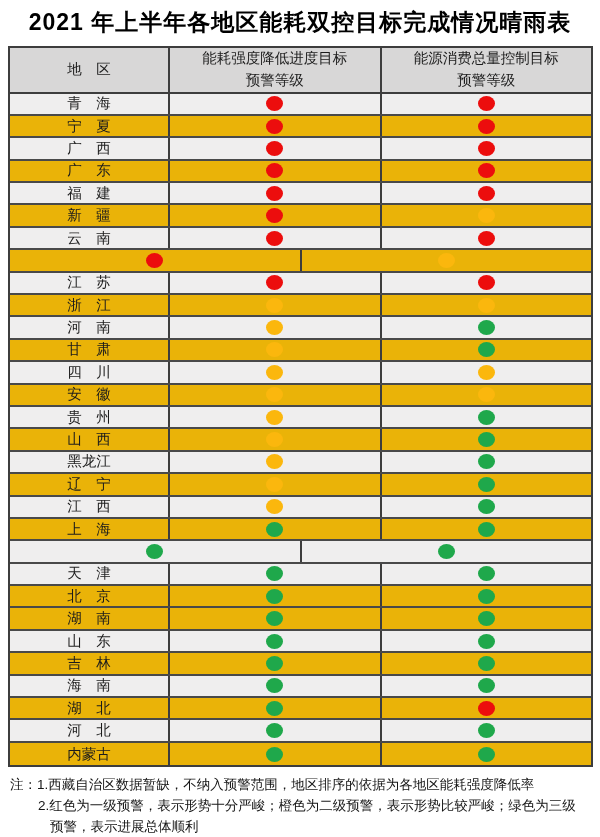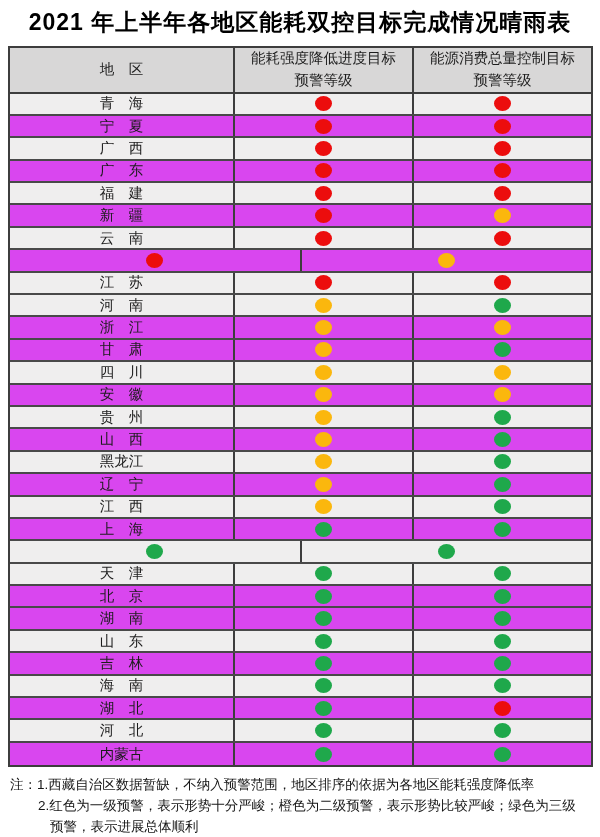--- a/index.html
+++ b/index.html
@@ -30,33 +30,33 @@
     height: 46px;
     background: #d8d7d7;
     border-bottom: 2px solid #3d3d3d;
   }
   .cell {
     display: flex;
     align-items: center;
     justify-content: center;
     color: #1c1c1c;
   }
-  .col-region { width: 223px; }
+  .col-region { width: 158px; }
   .col-warn   { flex: 1; }
   .cell + .cell { border-left: 2px solid #3d3d3d; }
   .thead .cell { font-size: 14.5px; line-height: 1.45; }
   .thead .col-warn { flex-direction: column; }
   .tbody .trow {
     display: flex;
     height: 22.4px;
     border-bottom: 2px solid #494949;
   }
   .tbody .trow:last-child { border-bottom: none; }
   .row-light { background: #efeeee; }
-  .row-dark  { background: #d946ef; justify-content: center; }
+  .row-dark  { background: #eab308; justify-content: center; }
   .trow .cell { font-size: 14.5px; }
   .dot {
     width: 17px;
     height: 15px;
     border-radius: 50%;
     display: inline-block;
   }
   .notes {
     margin: 8px 6px 0 10px;
     font-size: 13.5px;
@@ -175,40 +175,40 @@
     <div class="cell col-region">
       <span>江　苏</span>
     </div>
     <div class="cell col-warn">
       <span class="dot" style="background: rgb(236, 13, 13);"></span>
     </div>
     <div class="cell col-warn">
       <span class="dot" style="background: rgb(236, 13, 13);"></span>
     </div>
   </div>
+        <div class="trow row-dark">
+    <div class="cell col-region">
+      <span>浙　江</span>
+    </div>
+    <div class="cell col-warn">
+      <span class="dot" style="background: rgb(251, 183, 13);"></span>
+    </div>
+    <div class="cell col-warn">
+      <span class="dot" style="background: rgb(251, 183, 13);"></span>
+    </div>
+  </div>
         <div class="trow row-light">
     <div class="cell col-region">
       <span>河　南</span>
     </div>
     <div class="cell col-warn">
       <span class="dot" style="background: rgb(251, 183, 13);"></span>
     </div>
     <div class="cell col-warn">
       <span class="dot" style="background: rgb(31, 168, 75);"></span>
-    </div>
-  </div>
-        <div class="trow row-dark">
-    <div class="cell col-region">
-      <span>浙　江</span>
-    </div>
-    <div class="cell col-warn">
-      <span class="dot" style="background: rgb(251, 183, 13);"></span>
-    </div>
-    <div class="cell col-warn">
-      <span class="dot" style="background: rgb(251, 183, 13);"></span>
     </div>
   </div>
         <div class="trow row-dark">
     <div class="cell col-region">
       <span>甘　肃</span>
     </div>
     <div class="cell col-warn">
       <span class="dot" style="background: rgb(251, 183, 13);"></span>
     </div>
     <div class="cell col-warn">

